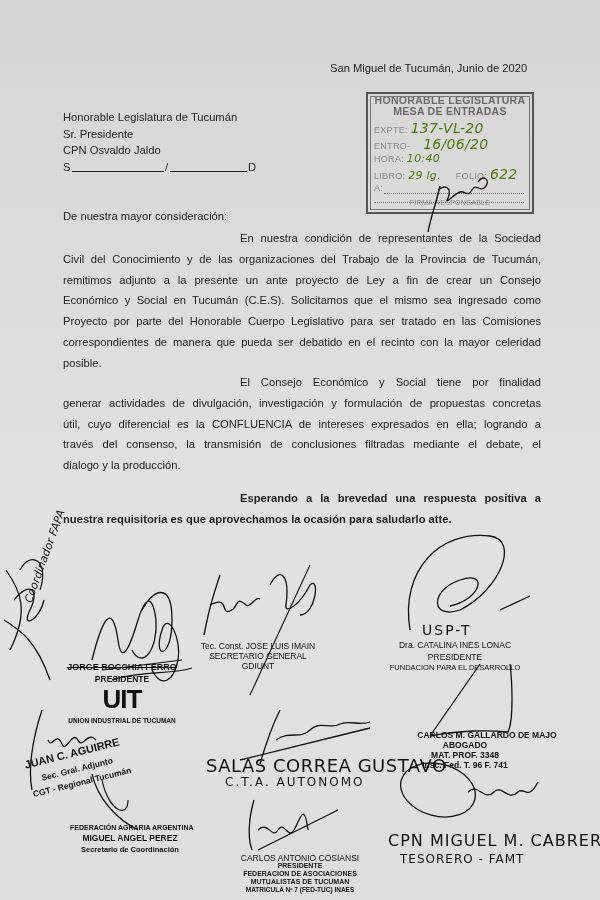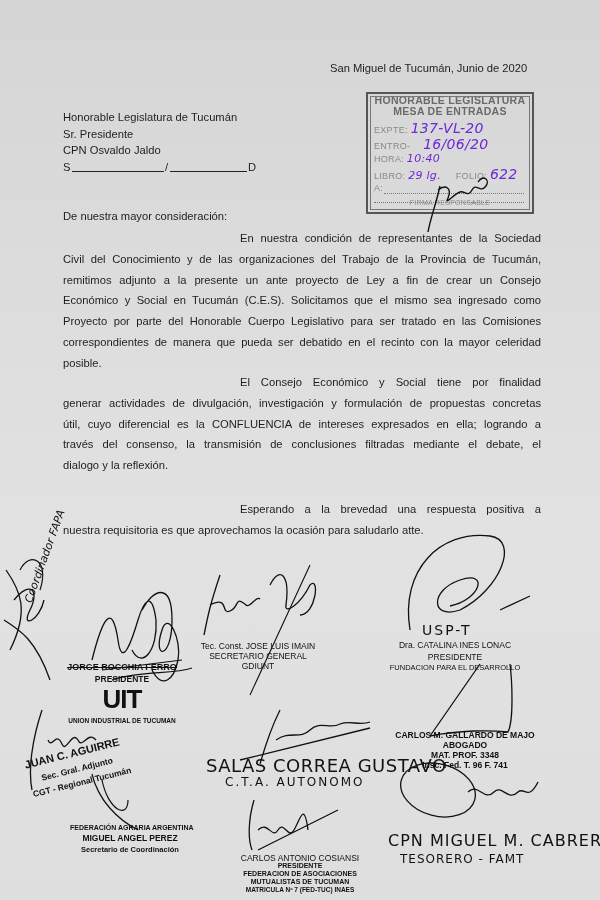--- a/index.html
+++ b/index.html
@@ -14,31 +14,31 @@
   .date { left:330px; top:61px; }
   .addr { left:63px; top:110px; }
   .addr div { height:16.5px; }
   .greet { left:63px; top:209px; }
   .para { left:63px; width:478px; font-size:11.2px; line-height:20.8px; text-align:justify; }
   .para .line { display:block; text-align:justify; text-align-last:justify; height:20.8px; white-space:nowrap; }
   .para .line.last { text-align-last:left; }
   .para .line.indent { padding-left:177px; }
   .p1 { top:228px; }
   .p2 { top:372px; }
-  .p3 { top:499px; }
+  .p3 { top:488px;font-weight:bold; }
 
   .stamp {
     left:366px; top:92px; width:168px; height:122px;
     border:2px solid #555; box-sizing:border-box;
     outline:1px solid #777; outline-offset:-5px;
     font-size:10px; color:#6a6a6a; letter-spacing:0.3px;
   }
   .stamp .h { text-align:center; font-weight:bold; line-height:11px; }
   .stamp .row { position:absolute; left:6px; font-size:9px; color:#888; }
-  .stamp .hand { font-family:"DejaVu Sans", sans-serif; color:#6d28d9; font-size:14px; font-style:italic; }
+  .stamp .hand { font-family:"DejaVu Sans", sans-serif; color:#4d7c0f; font-size:14px; font-style:italic; }
   .stamp .foot { position:absolute; left:0; right:0; bottom:6px; text-align:center; font-size:7px; color:#888; }
   .dots { border-bottom:1px dotted #777; position:absolute; }
 
   .sig svg { position:absolute; overflow:visible; }
   .sigtxt { position:absolute; font-weight:bold; font-size:8.5px; line-height:10px; text-align:center; white-space:nowrap; color:#111; }
   .hand2 { position:absolute; font-family:"DejaVu Sans", sans-serif; font-style:italic; color:#111; white-space:nowrap; }
 </style>
 </head>
 <body>
 
@@ -99,21 +99,21 @@
   <span class="line">Proyecto por parte del Honorable Cuerpo Legislativo para ser tratado en las Comisiones</span>
   <span class="line">correspondientes de manera que pueda ser debatido en el recinto con la mayor celeridad</span>
   <span class="line last">posible.</span>
 </div>
 
 <div class="abs para p2">
   <span class="line indent">El Consejo Económico y Social tiene por finalidad</span>
   <span class="line">generar actividades de divulgación, investigación y formulación de propuestas concretas</span>
   <span class="line">útil, cuyo diferencial es la CONFLUENCIA de intereses expresados en ella; logrando a</span>
   <span class="line">través del consenso, la transmisión de conclusiones filtradas mediante el debate, el</span>
-  <span class="line last">dialogo y la reflexión.</span>
+  <span class="line last">dialogo y la producción.</span>
 </div>
 
 <div class="abs para p3">
   <span class="line indent">Esperando a la brevedad una respuesta positiva a</span>
   <span class="line last">nuestra requisitoria es que aprovechamos la ocasión para saludarlo atte.</span>
 </div>
 
 <div class="sig">
 
   <svg width="90" height="150" style="left:0;top:530px;">
@@ -173,21 +173,21 @@
   </svg>
   <div class="sigtxt" style="left:225px;top:853px;width:150px;font-weight:normal;">CARLOS ANTONIO COSIANSI</div>
   <div class="sigtxt" style="left:225px;top:862px;width:150px;font-size:7px;line-height:8px;">PRESIDENTE</div>
   <div class="sigtxt" style="left:225px;top:870px;width:150px;font-size:7px;line-height:8px;">FEDERACION DE ASOCIACIONES</div>
   <div class="sigtxt" style="left:225px;top:878px;width:150px;font-size:7px;line-height:8px;">MUTUALISTAS DE TUCUMAN</div>
   <div class="sigtxt" style="left:225px;top:886px;width:150px;font-size:6.5px;line-height:8px;">MATRICULA Nº 7 (FED-TUC) INAES</div>
 
   <svg width="120" height="80" style="left:400px;top:660px;">
     <path d="M80 4 L30 76 M30 76 C60 70, 90 70, 108 72 C114 60, 112 20, 110 4" stroke="#111" stroke-width="1.3" fill="none"></path>
   </svg>
-  <div class="sigtxt" style="left:395px;top:730px;width:140px;">CARLOS M. GALLARDO DE MAJO</div>
+  <div class="sigtxt" style="left:417px;top:730px;width:140px;">CARLOS M. GALLARDO DE MAJO</div>
   <div class="sigtxt" style="left:395px;top:740px;width:140px;">ABOGADO</div>
   <div class="sigtxt" style="left:395px;top:750px;width:140px;">MAT. PROF. 3348</div>
   <div class="sigtxt" style="left:395px;top:760px;width:140px;">Insc. Fed. T. 96 F. 741</div>
 
   <svg width="160" height="70" style="left:398px;top:762px;">
     <ellipse cx="40" cy="28" rx="38" ry="26" stroke="#111" stroke-width="1.3" fill="none" transform="rotate(15 40 28)"></ellipse>
     <path d="M70 30 C80 20, 86 40, 96 30 C104 22, 110 40, 120 30 C126 24, 130 40, 140 20" stroke="#111" stroke-width="1.3" fill="none"></path>
   </svg>
   <div class="hand2" style="left:388px;top:831px;font-size:16px;font-style:normal;letter-spacing:1px;">CPN MIGUEL M. CABRERA</div>
   <div class="hand2" style="left:400px;top:852px;font-size:12px;font-style:normal;letter-spacing:1px;">TESORERO - FAMT</div>

